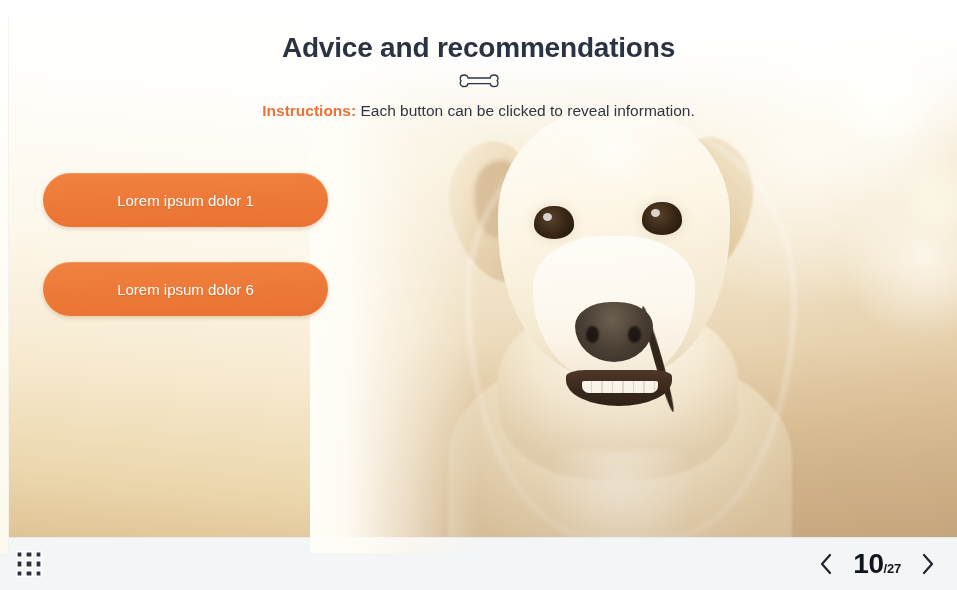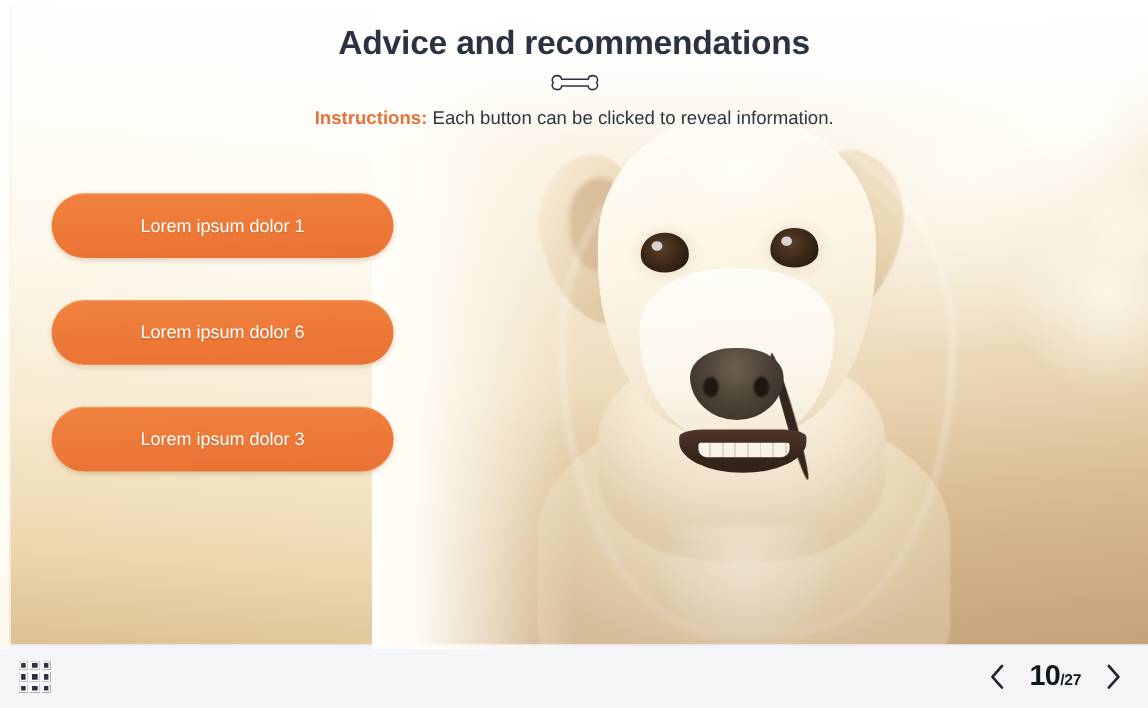--- a/index.html
+++ b/index.html
@@ -12,21 +12,21 @@
 
   #slide-root {
     position: relative;
     width: 957px; height: 590px;
     background: #fff;
   }
 
   
   #slide-canvas {
     position: absolute;
-    left: 0; top: 4px;
+    left: 0; top: 16px;
     width: 957px; height: 537px;
     overflow: hidden;
     background:
       linear-gradient(185deg,
         #ffffff 0%,
         #fffefb 22%,
         #fdf8ec 46%,
         #f7ead0 68%,
         #ecd7ae 86%,
         #dcbf8f 100%);
@@ -243,21 +243,21 @@
     background: #2b3342;
     box-shadow: inset 0 0 0 1.6px #ffffff;
   }
   #pager { display: flex; align-items: center; margin-right: 18px; gap: 16px; }
   .pager-arrow {
     width: 22px; height: 28px; cursor: pointer;
     display: flex; align-items: center; justify-content: center;
     color: #20262f;
   }
   #page-indicator { display: flex; align-items: baseline; color: #10161e; }
-  #page-current { font-size: 24px; font-weight: bold; letter-spacing: -0.5px; }
+  #page-current { font-size: 28px; font-weight: bold; letter-spacing: -0.5px; }
   #page-total { font-size: 13px; font-weight: bold; letter-spacing: -0.2px; }
 </style>
 </head>
 <body>
 
 <div id="slide-root">
 
   <div id="slide-canvas">
 
     <div id="photo">
@@ -306,21 +306,20 @@
         </svg>
       </div>
       <div id="instructions">
         <span id="instructions-label">Instructions:</span><span id="instructions-text"> Each button can be clicked to reveal information.</span>
       </div>
     </div>
 
     <div id="button-list">
       <button class="lesson-button">Lorem ipsum dolor 1</button>
       <button class="lesson-button">Lorem ipsum dolor 6</button>
-      <button class="lesson-button">Lorem ipsum dolor 3</button>
     </div>
 
   </div>
 
   <div id="footer">
     <div id="grid-menu-button">
       <span></span>
       <span></span>
       <span></span>
       <span></span>

